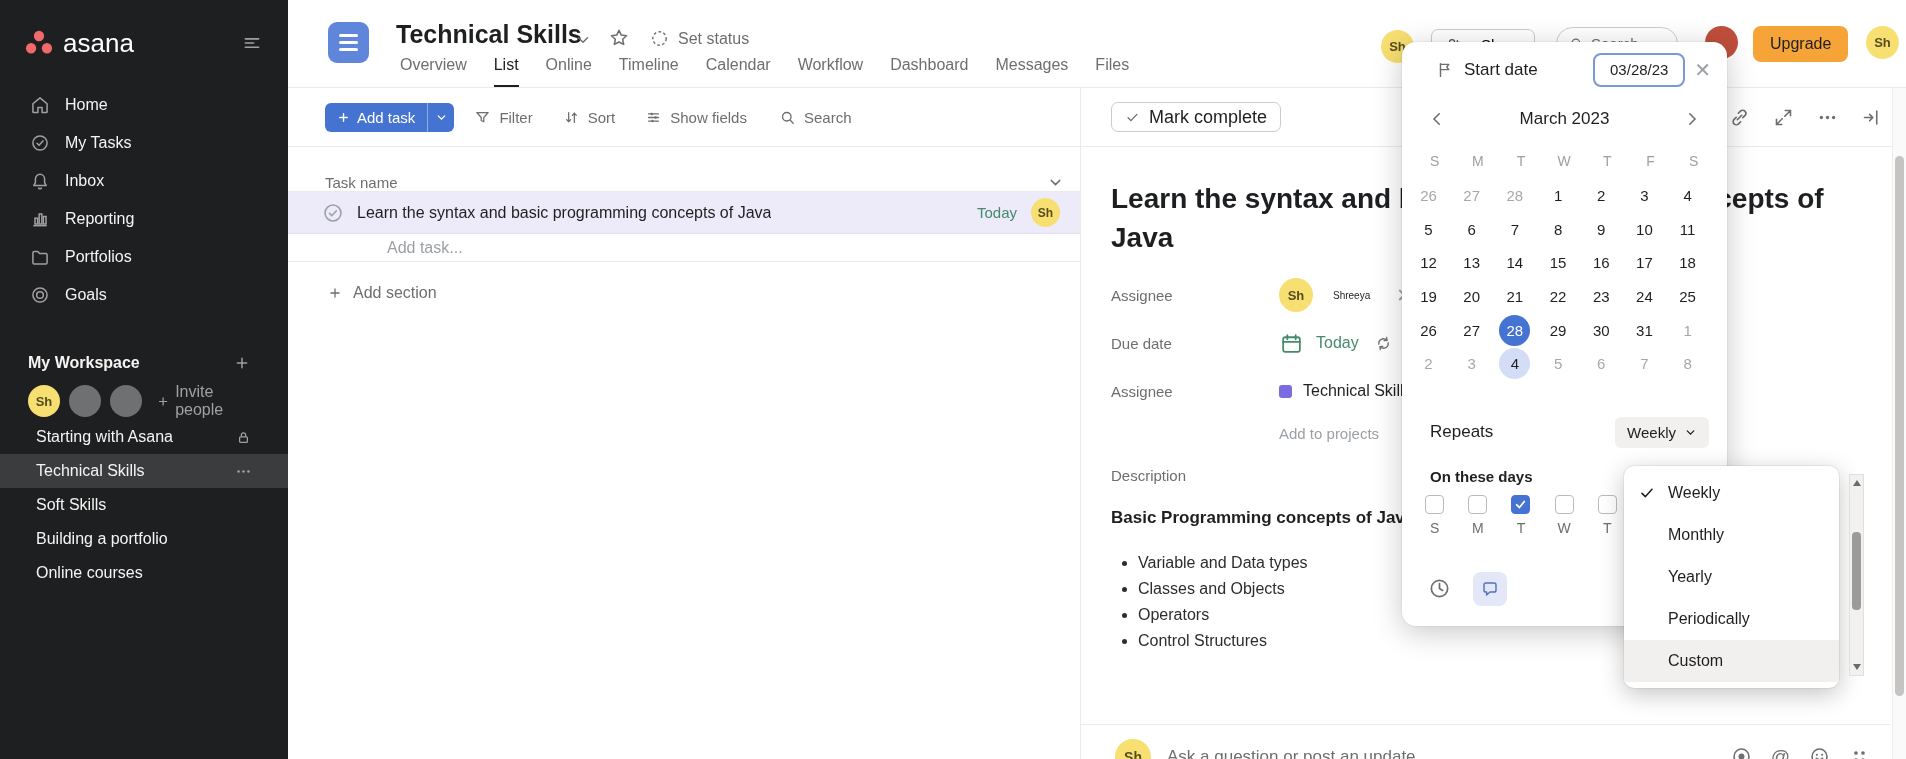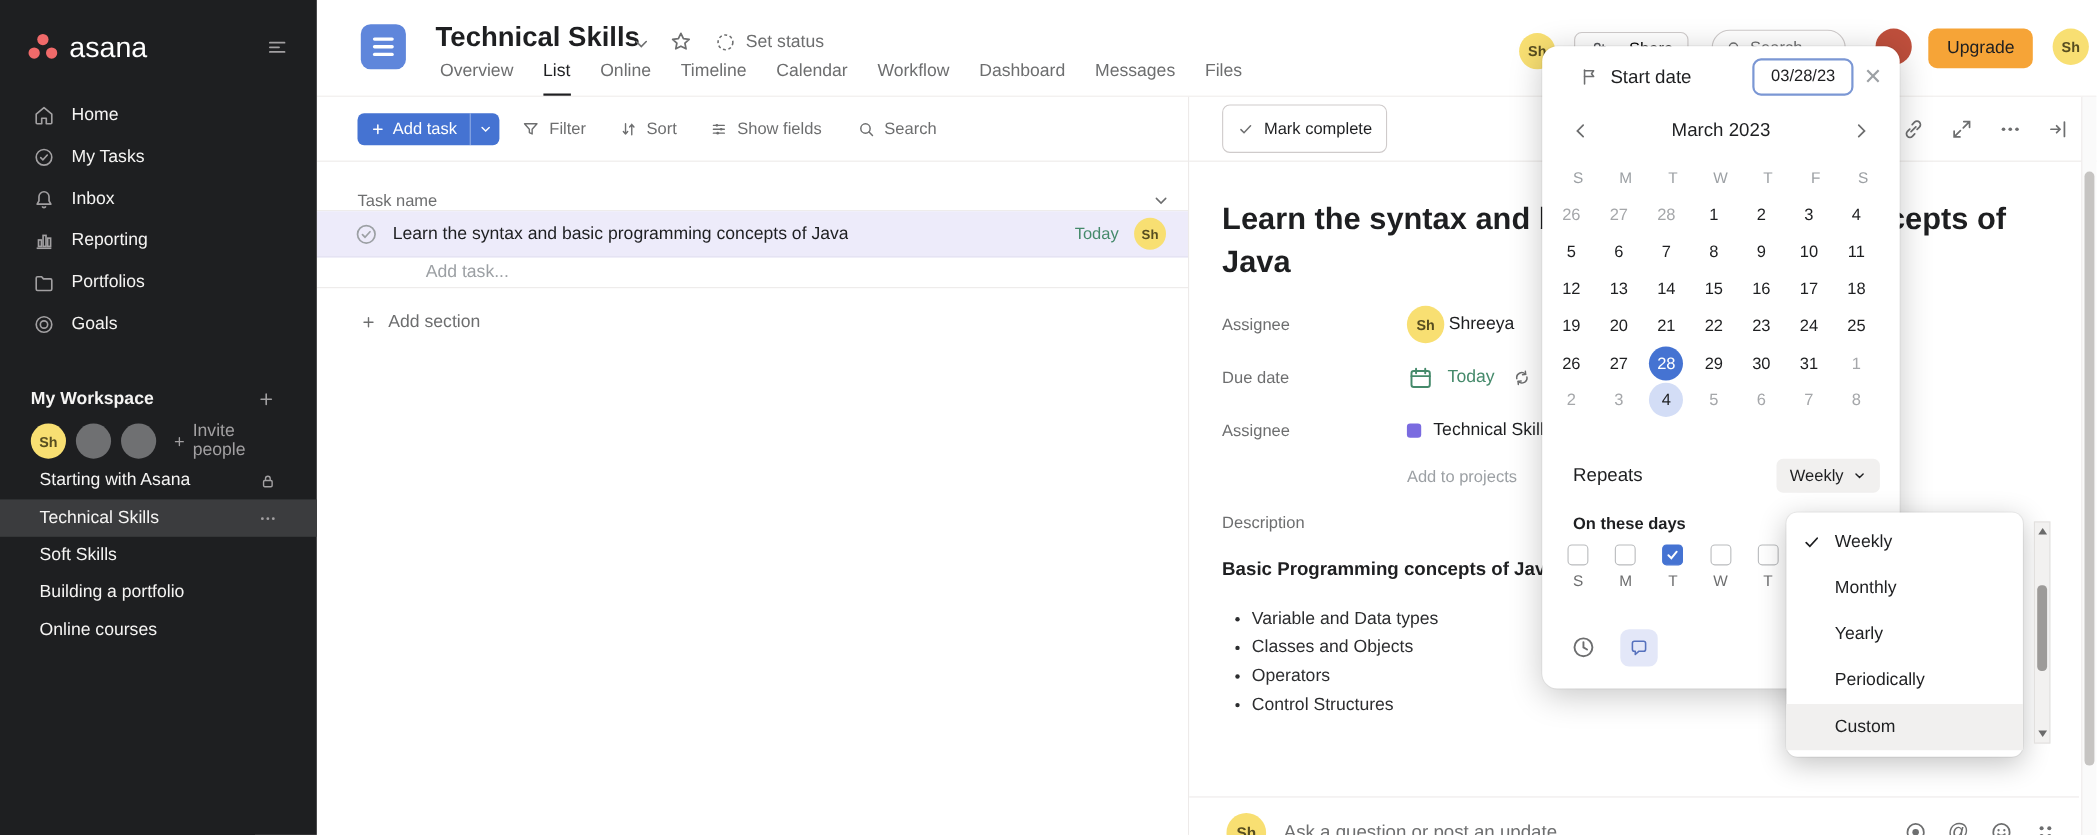--- a/index.html
+++ b/index.html
@@ -82,31 +82,31 @@
   .row-check svg{width:22px;height:22px}
   .row-title{margin-right:auto;white-space:nowrap;overflow:hidden}
   .row-due{color:#458a6b;font-size:15px;margin-right:14px}
   .addtask-row{height:28px;border-bottom:1px solid #edeae9;display:flex;align-items:center;padding-left:99px;color:#9ca0a4;font-size:16px;cursor:text}
   .add-section{margin:22px 0 0 40px;display:flex;align-items:center;gap:11px;color:#6d6e6f;font-size:16px;cursor:pointer}
   .add-section svg{width:14px;height:14px}
 
   
   .detail-pane{position:absolute;left:1080px;top:88px;right:0;bottom:0;border-left:1px solid #edeae9;background:#fff}
   .detail-toolbar{height:59px;border-bottom:1px solid #edeae9;display:flex;align-items:center;padding:0 24px 0 30px}
-  .mark-complete{display:flex;align-items:center;gap:9px;height:44px;padding:0 13px;border:1px solid #cfcbcb;border-radius:7px;font-size:15px;color:#1e1f21;background:#fff;cursor:pointer}
+  .mark-complete{display:flex;align-items:center;gap:9px;height:30px;padding:0 13px;border:1px solid #cfcbcb;border-radius:7px;font-size:18px;color:#1e1f21;background:#fff;cursor:pointer}
   .mark-complete svg{width:15px;height:15px;color:#6d6e6f}
   .dt-icons{margin-left:auto;display:flex;gap:23px;color:#6d6e6f}
   .dt-icons svg{width:21px;height:21px;cursor:pointer}
   .detail-body{padding:32px 40px 0 30px}
   .task-title{font-size:28px;line-height:39px;font-weight:700;max-width:745px;cursor:text}
   .fields{margin-top:14px}
   .frow{display:flex;align-items:center;height:48px}
   .flabel{width:168px;color:#6d6e6f;font-size:15px;flex:0 0 auto}
   .fvalue{display:flex;align-items:center}
-  .assignee-name{margin-left:4px;font-size:16px}
+  .assignee-name{margin-left:20px;font-size:10px}
   .remove-x{margin-left:26px;color:#9ca0a4;font-size:19px;cursor:pointer}
   .due-ico{color:#458a6b}
   .due-ico svg{width:25px;height:25px}
   .due-text{margin-left:12px;font-size:16px;color:#458a6b}
   .recur-ico{margin-left:16px;color:#6d6e6f}
   .recur-ico svg{width:17px;height:17px}
   .proj-dot{width:13px;height:13px;border-radius:3px;background:#7a6be0}
   .proj-name{margin-left:11px;font-size:16px}
   .add-projects{margin-left:168px;height:36px;display:flex;align-items:center;color:#9ca0a4;font-size:15px;cursor:pointer}
   .desc-label{margin-top:16px;color:#6d6e6f;font-size:15px}

